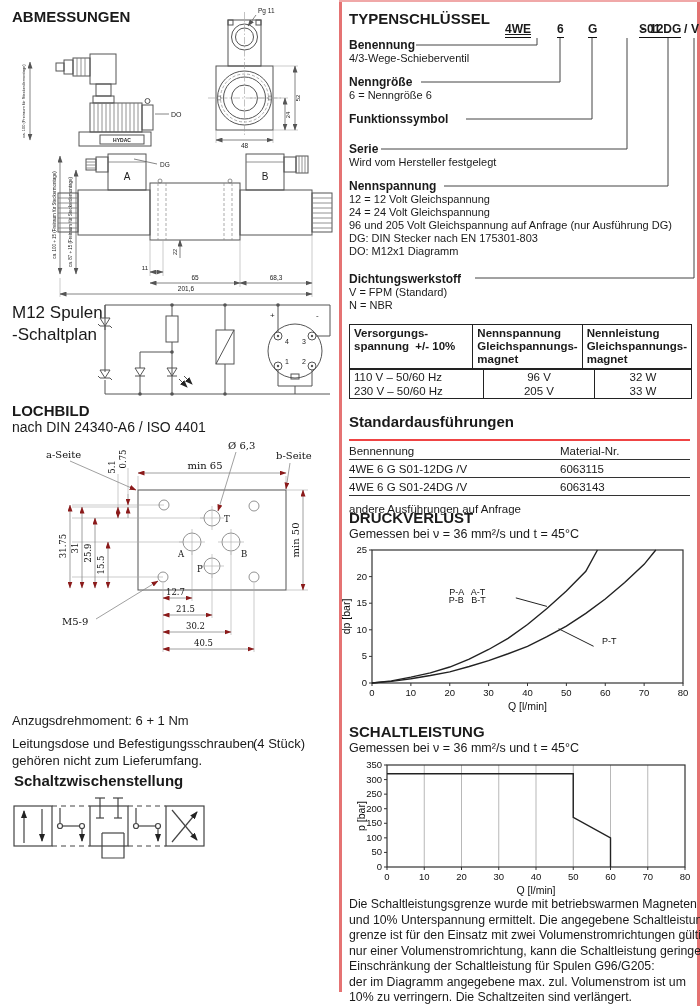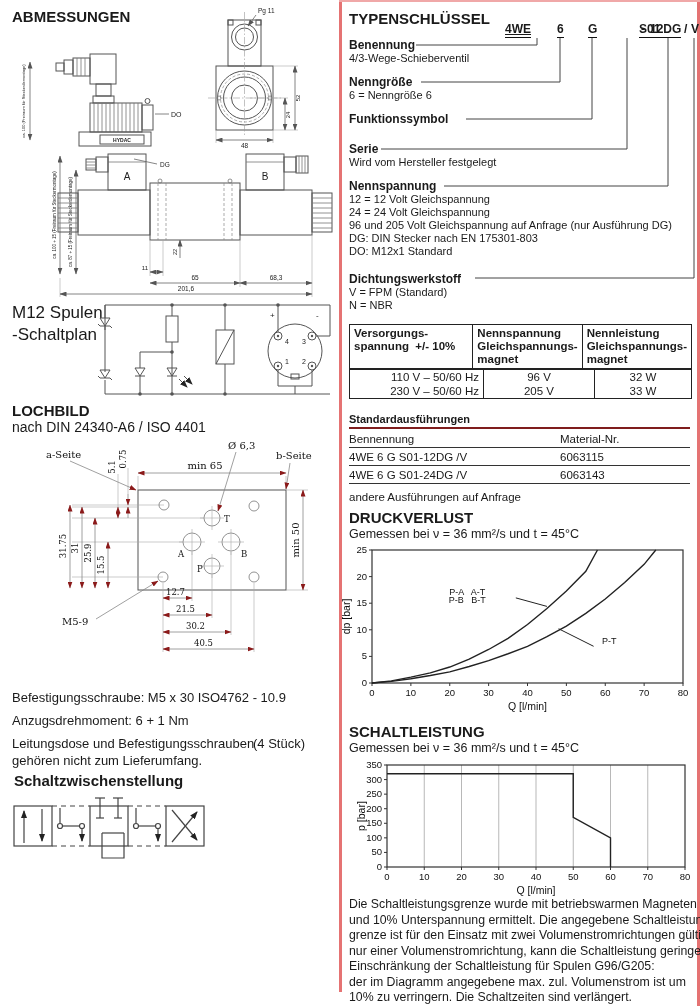--- a/index.html
+++ b/index.html
@@ -32,26 +32,26 @@
   .ann{font-family:"Liberation Sans",sans-serif;font-size:9px;fill:#111;}
   .axlab{font-family:"Liberation Sans",sans-serif;font-size:10.5px;fill:#111;}
   
   .vt{position:absolute;left:349px;top:324px;width:341px;border:1px solid #222;font-size:11.5px;}
   .vt .hdr{display:flex;border-bottom:2px solid #222;font-weight:bold;line-height:13px;}
   .vt .hdr>div{padding:2px 4px;}
   .vt .c1{width:125px;border-right:1px solid #222;}
   .vt .c2{width:102px;border-right:1px solid #222;}
   .vt .c3{flex:1;}
   .vt .row{display:flex;line-height:14px;}
-  .vt .row>div{padding:0 4px;text-align:right;}
+  .vt .row>div{padding:0 4px;}
   .vt .row .c2,.vt .row .c3{text-align:center;}
   .vt .foot{font-size:10px;padding:1px 3px 2px 3px;border-top:0;}
   
   .std{position:absolute;left:349px;top:413px;width:341px;font-size:11.5px;}
-  .std .t{font-size:11px;font-weight:bold;border-bottom:2px solid #7f1d1d;padding-bottom:2px;}
+  .std .t{font-size:15px;font-weight:bold;border-bottom:2px solid #ef4444;padding-bottom:9px;}
   .std .r{display:flex;border-bottom:1px solid #333;padding:3px 0 2px 0;}
   .std .r.h{padding-top:4px;}
   .std .ca{width:211px;}
   .std .cb{flex:1;}
   .std .n{margin-top:7px;border-bottom:none;}
   .ftr{position:absolute;left:349px;top:897px;font-size:12.3px;line-height:15.5px;white-space:nowrap;}
 </style>
 </head>
 <body>
 
@@ -354,21 +354,20 @@
       <text class="cad" x="166" y="595">12.7</text>
       <line class="rdim" x1="163" y1="615" x2="212" y2="615" marker-start="url(#mR)" marker-end="url(#mR)"></line>
       <text class="cad" x="176" y="612">21.5</text>
       <line class="rdim" x1="163" y1="632" x2="231" y2="632" marker-start="url(#mR)" marker-end="url(#mR)"></line>
       <text class="cad" x="186" y="629">30.2</text>
       <line class="rdim" x1="163" y1="649" x2="254" y2="649" marker-start="url(#mR)" marker-end="url(#mR)"></line>
       <text class="cad" x="194" y="646">40.5</text>
     </g>
   </svg>
 
-  <div class="note" style="left:12px;top:690px;">Befestigungsschraube: M5 x 30 ISO4762 - 10.9</div>
   <div class="note" style="left:12px;top:713px;">Anzugsdrehmoment: 6 + 1 Nm</div>
   <div class="note" style="left:12px;top:736px;">Leitungsdose und Befestigungsschrauben</div>
   <div class="note" style="left:253px;top:736px;">(4 Stück)</div>
   <div class="note" style="left:12px;top:753px;">gehören nicht zum Lieferumfang.</div>
 
   <div class="h1" style="left:14px;top:772px;">Schaltzwischenstellung</div>
   <svg class="draw" style="left:10px;top:794px;" width="230" height="80" viewBox="10 794 230 80">
     <g>
       <rect class="sym" x="14" y="806" width="38" height="40"></rect>
       <rect class="sym" x="90" y="806" width="38" height="40"></rect>
@@ -438,21 +437,21 @@
   <div class="lbl" style="left:349px;top:112px;">Funktionssymbol</div>
 
   <div class="lbl" style="left:349px;top:142px;">Serie</div>
   <div class="val" style="left:349px;top:156px;">Wird vom Hersteller festgelegt</div>
 
   <div class="lbl" style="left:349px;top:179px;">Nennspannung</div>
   <div class="val" style="left:349px;top:193px;">12 = 12 Volt Gleichspannung</div>
   <div class="val" style="left:349px;top:206px;">24 = 24 Volt Gleichspannung</div>
   <div class="val" style="left:349px;top:219px;">96 und 205 Volt Gleichspannung auf Anfrage (nur Ausführung DG)</div>
   <div class="val" style="left:349px;top:232px;">DG: DIN Stecker nach EN 175301-803</div>
-  <div class="val" style="left:349px;top:245px;">DO: M12x1 Standard</div>
+  <div class="val" style="left:349px;top:245px;">DO: M12x1 Diagramm</div>
 
   <div class="lbl" style="left:349px;top:272px;">Dichtungswerkstoff</div>
   <div class="val" style="left:349px;top:286px;">V = FPM (Standard)</div>
   <div class="val" style="left:349px;top:299px;">N = NBR</div>
 
   <div class="vt">
     <div class="hdr">
       <div class="c1">
         <div>Versorgungs-</div>
         <div>spannung &nbsp;+/- 10%</div>

